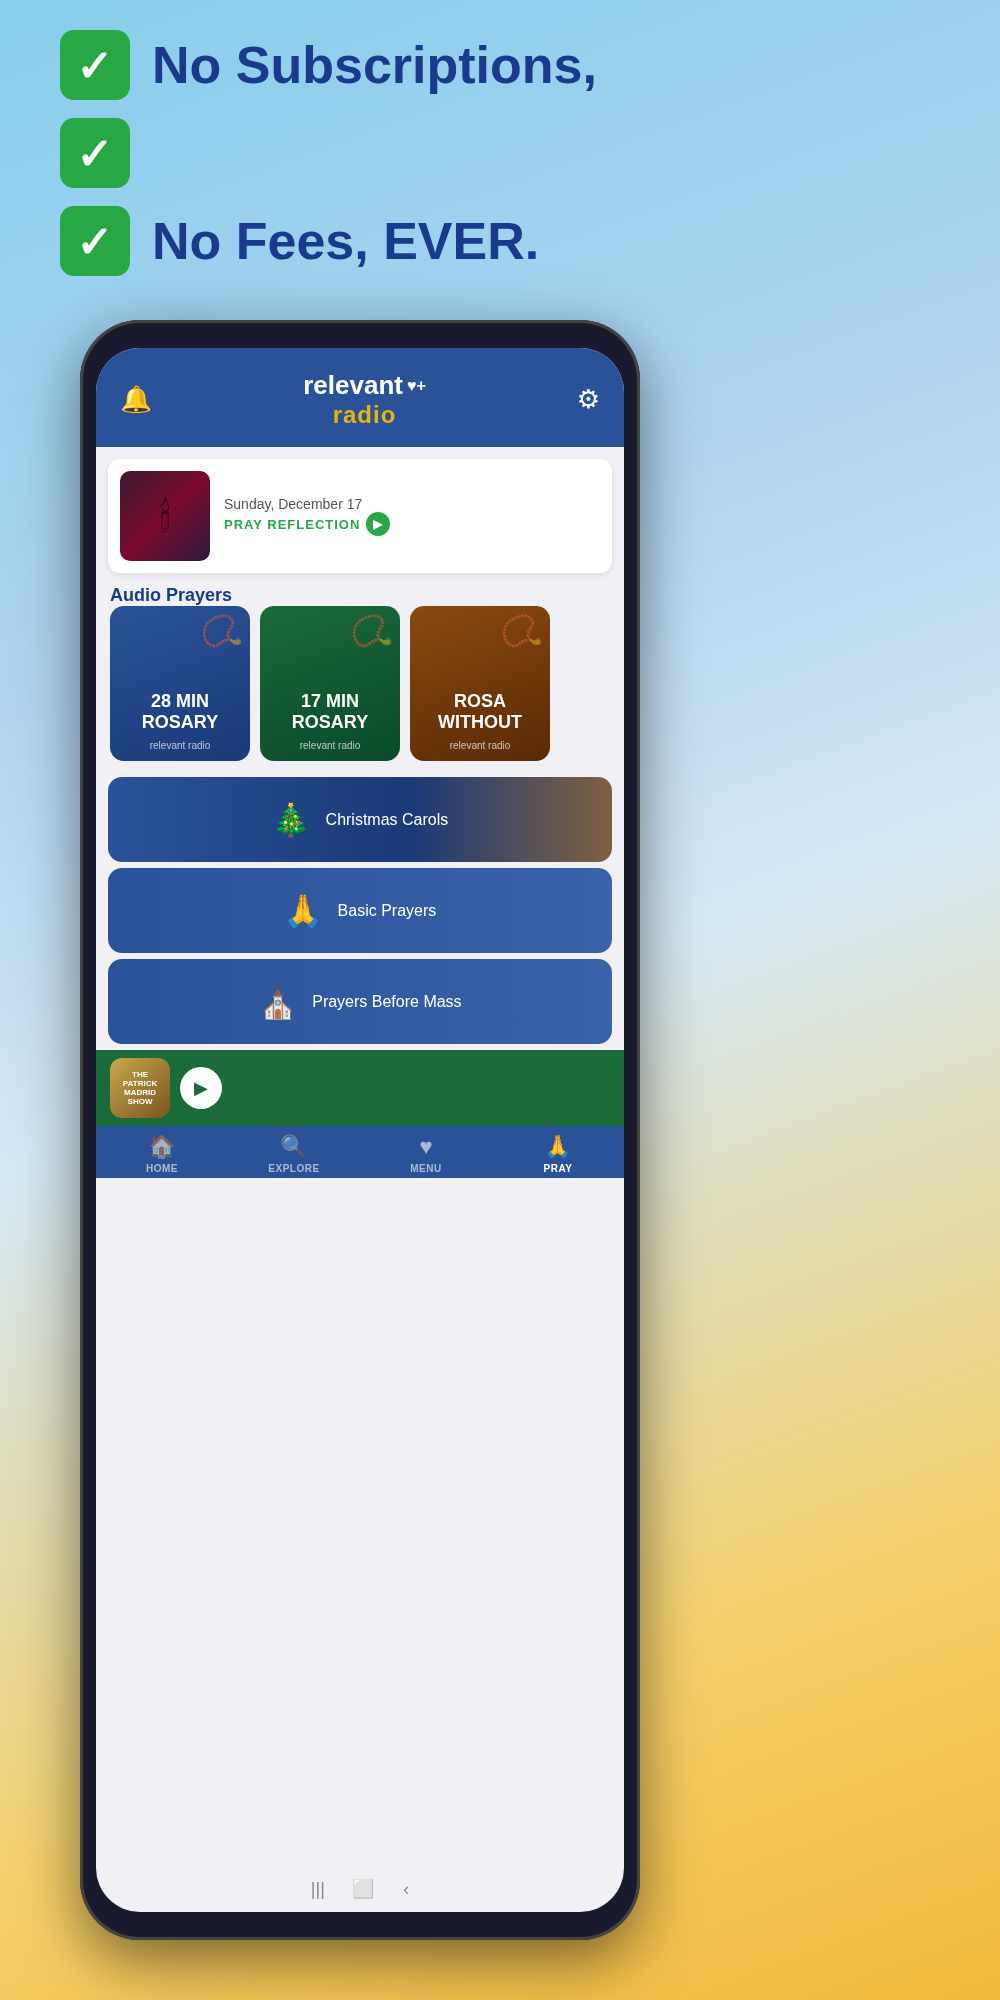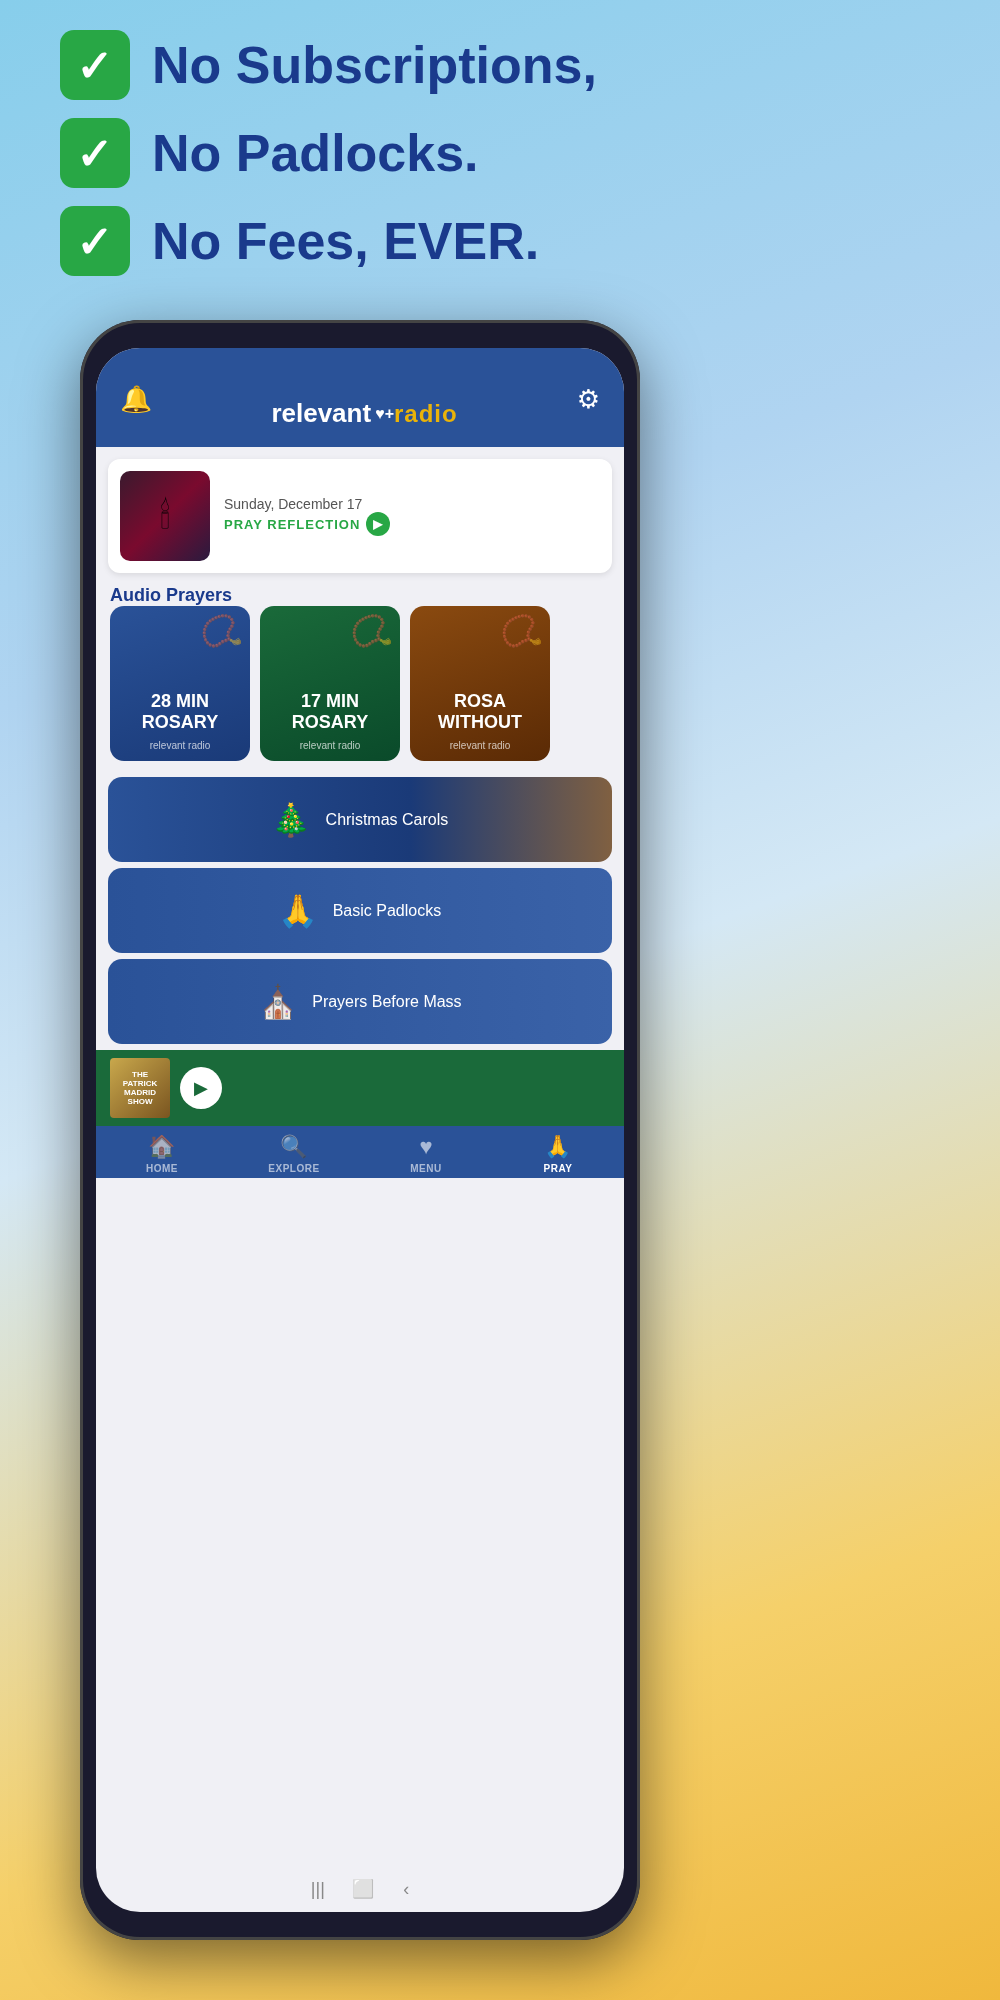--- a/index.html
+++ b/index.html
@@ -89,23 +89,22 @@
     
     .app-header {
       background: #2a5298;
       padding: 22px 24px 18px;
       display: flex;
       align-items: center;
       justify-content: space-between;
     }
     .header-logo {
       display: flex;
-      flex-direction: row;
-      align-items: center;
-      margin-top: 28px;
+      flex-direction: column;
+      align-items: center;
     }
     .logo-text {
       color: white;
       font-size: 26px;
       font-weight: bold;
       display: flex;
       align-items: center;
       gap: 4px;
     }
     .header-icon {
@@ -254,21 +253,21 @@
     .now-playing {
       background: #1a6a3a;
       display: flex;
       align-items: center;
       padding: 8px 14px;
       gap: 10px;
     }
     .np-avatar {
       width: 60px;
       height: 60px;
-      border-radius: 4px;
+      border-radius: 12px;
       background: linear-gradient(135deg, #c9b45a 0%, #8a7030 100%);
       display: flex;
       align-items: center;
       justify-content: center;
       overflow: hidden;
       flex-shrink: 0;
     }
     .np-info { flex: 1; }
     .np-label {
       color: rgba(255,255,255,0.8);
@@ -337,21 +336,20 @@
   <div class="promo-line">
     <div class="check-badge">
       <span>✓</span>
     </div>
     <span class="promo-text">No Subscriptions,</span>
   </div>
   <div class="promo-line">
     <div class="check-badge">
       <span>✓</span>
     </div>
-    <span class="promo-text">No Padlocks.</span>
   </div>
   <div class="promo-line">
     <div class="check-badge">
       <span>✓</span>
     </div>
     <span class="promo-text">No Fees, EVER.</span>
   </div>
 </div>
 
 <div class="phone-wrap">
@@ -401,21 +399,21 @@
         </div>
       </div>
 
       <div class="category-card christmas-card">
         <div class="cat-icon">🎄</div>
         <span class="cat-label">Christmas Carols</span>
       </div>
 
       <div class="category-card basic-card">
         <div class="cat-icon">🙏</div>
-        <span class="cat-label">Basic Padlocks</span>
+        <span class="cat-label">Basic Prayers</span>
       </div>
 
       <div class="category-card mass-card">
         <div class="cat-icon">⛪</div>
         <span class="cat-label">Prayers Before Mass</span>
       </div>
 
       <div class="now-playing">
         <div class="np-avatar">
           <div style="background:linear-gradient(135deg,#c9a84c,#7a5520);width:100%;height:100%;display:flex;flex-direction:column;align-items:center;justify-content:center;color:white;font-size:8px;font-weight:bold;text-align:center;padding:4px;">

